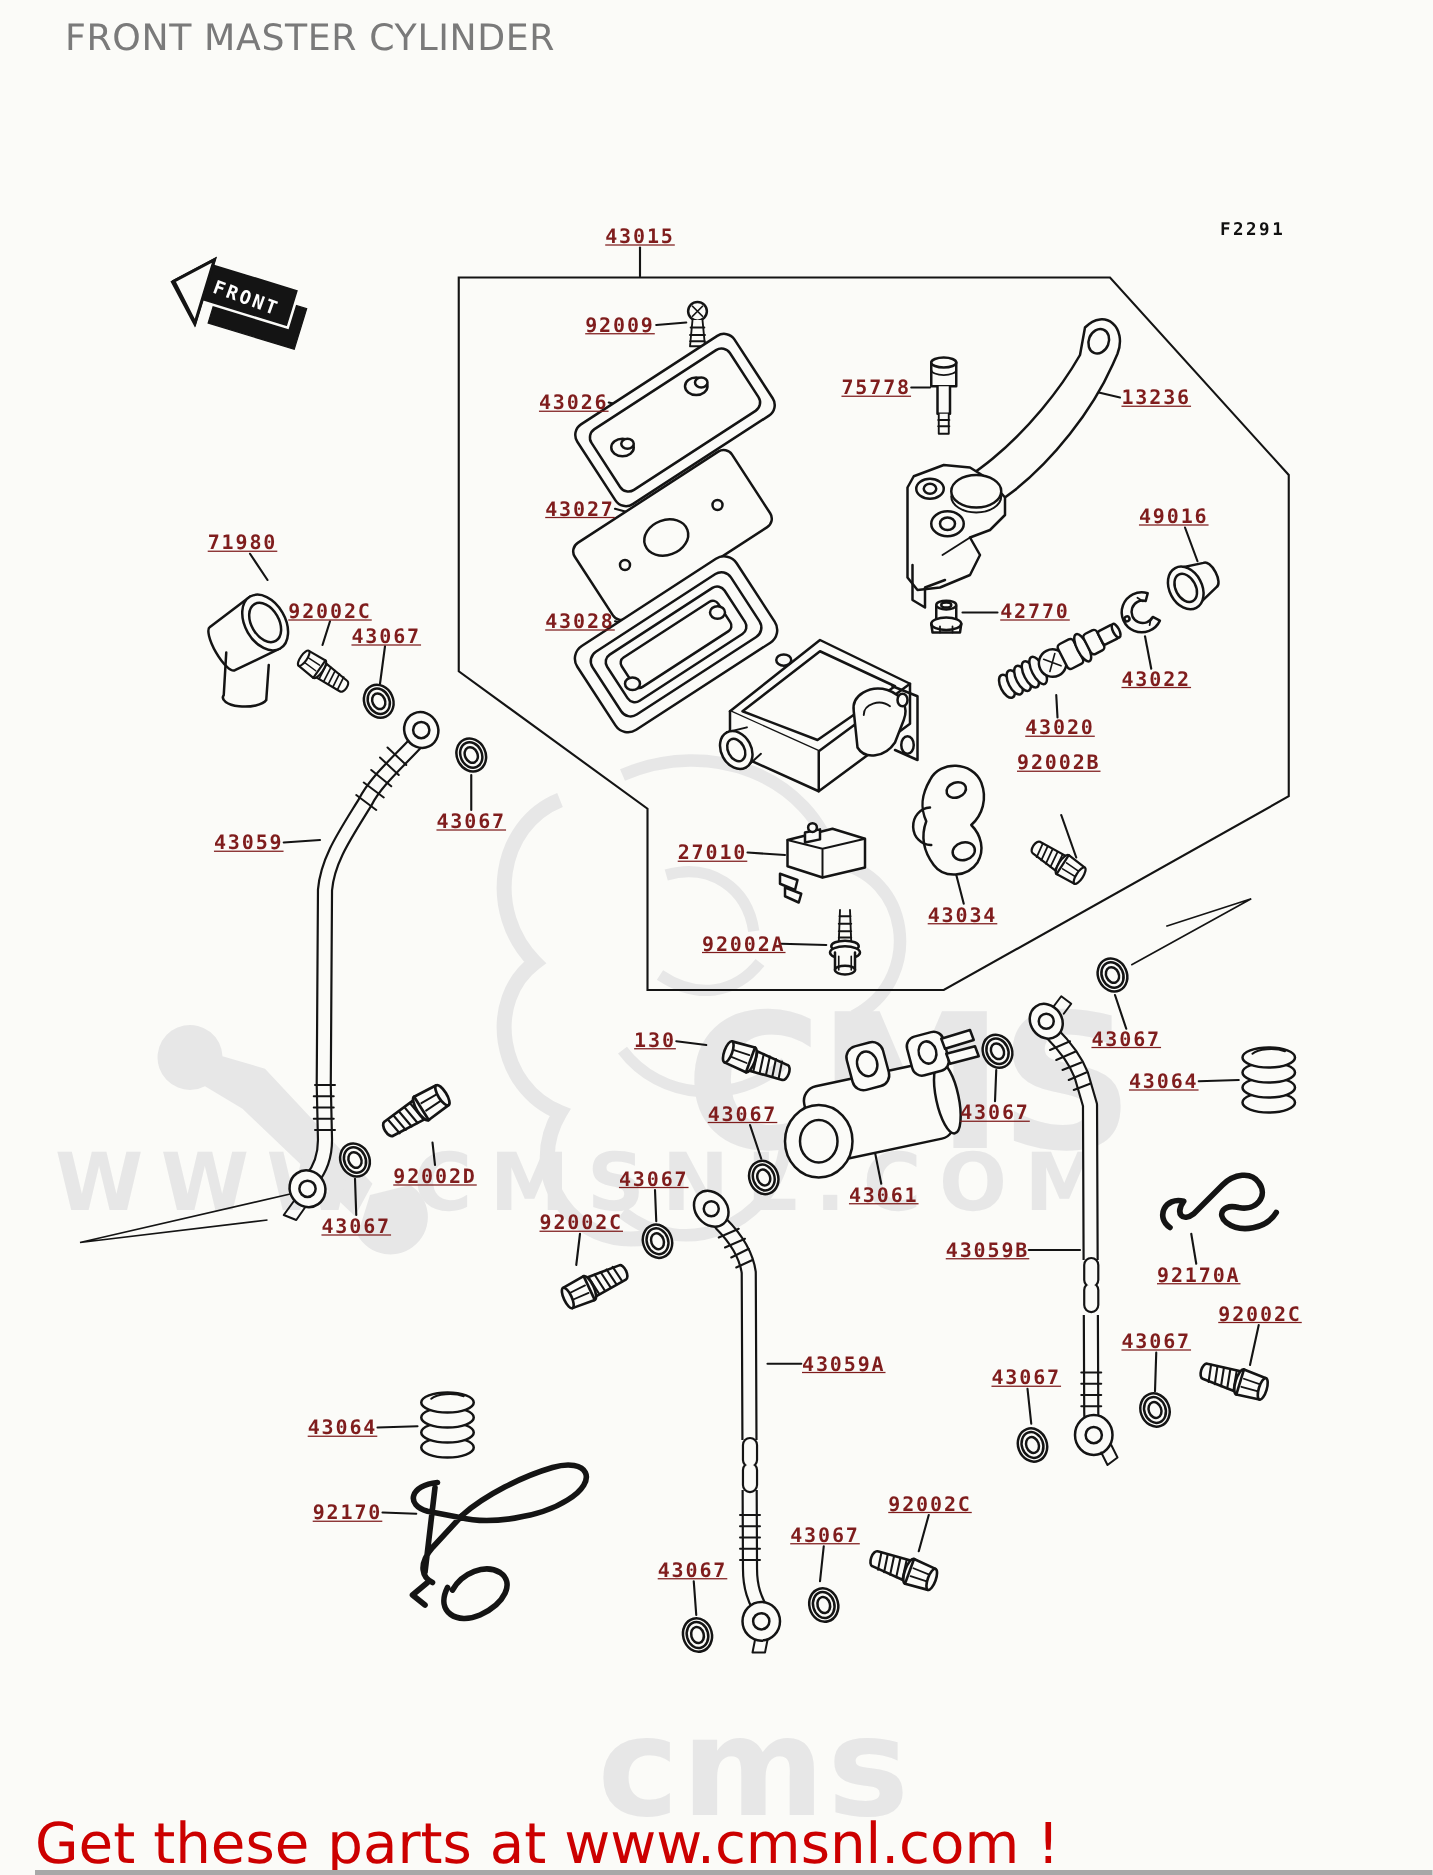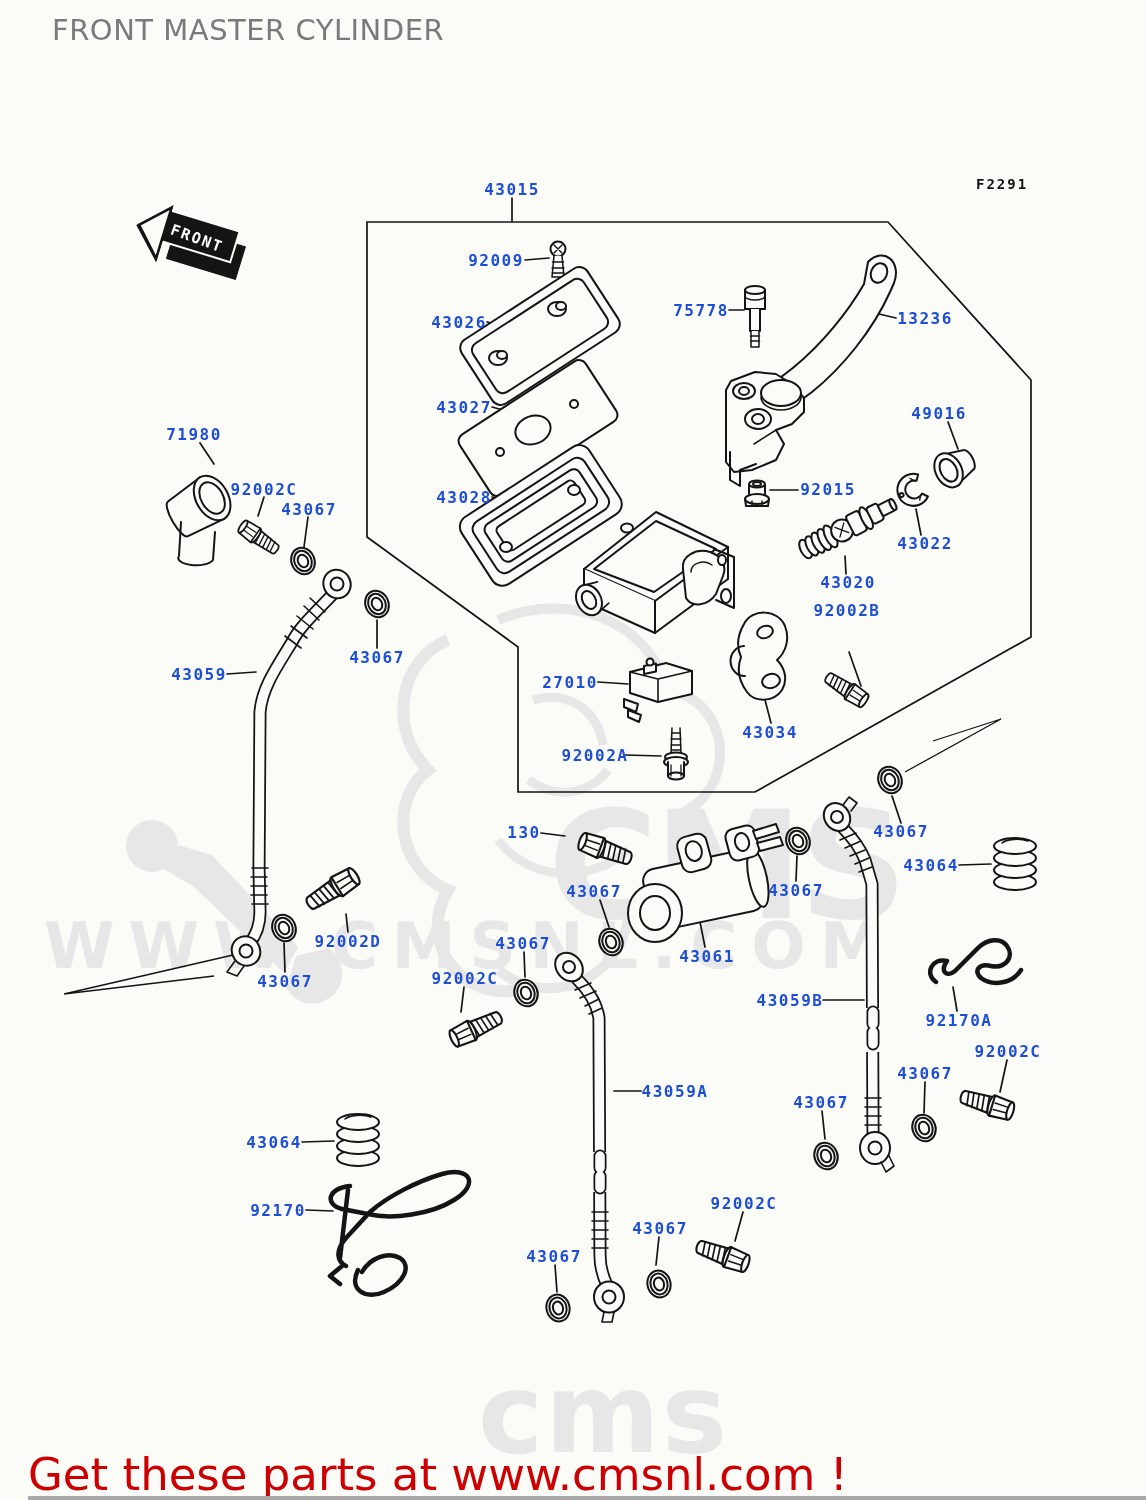--- a/index.html
+++ b/index.html
@@ -3,21 +3,21 @@
 <meta charset="utf-8">
 <style>
   html,body{margin:0;padding:0;background:#fbfbf8;}
   .page{position:relative;width:1146px;height:1500px;background:#fbfbf8;overflow:hidden;
         font-family:"Liberation Sans",sans-serif;margin-left:28px;}
   .page-title{position:absolute;left:24px;top:13px;font-size:29px;color:#7a7a7a;
         letter-spacing:.5px;font-family:"DejaVu Sans","Liberation Sans",sans-serif;}
   .fig-code{position:absolute;left:948px;top:176px;font:bold 14px "DejaVu Sans Mono",monospace;
         color:#111;letter-spacing:2px;}
   .plbl{position:absolute;transform:translate(-50%,-50%);white-space:nowrap;
-        font:bold 16px "DejaVu Sans Mono",monospace;color:#1d4ed8;letter-spacing:1.5px;}
+        font:bold 16px "DejaVu Sans Mono",monospace;color:#7f1d1d;letter-spacing:1.5px;text-decoration:underline;}
   .footer-promo{position:absolute;left:0;top:1448px;width:1146px;
         font-size:45px;color:#cc0000;font-family:"DejaVu Sans","Liberation Sans",sans-serif;}
   .bottom-bar{position:absolute;left:0;top:1496px;width:1146px;height:4px;background:#a8a8a8;}
   svg{position:absolute;left:0;top:0;}
   .art{stroke:#141414;stroke-width:2;fill:#fbfbf8;stroke-linejoin:round;stroke-linecap:round;}
   .ln{stroke:#141414;stroke-width:1.7;fill:none;stroke-linecap:round;}
   .thin{stroke:#141414;stroke-width:1.3;fill:none;}
   .wm{stroke:none;fill:#e7e7e7;font-family:"DejaVu Sans",sans-serif;font-weight:bold;}
   .wmln{stroke:#e7e7e7;fill:none;}
   .tube{stroke:#141414;stroke-width:13;fill:none;}
@@ -380,21 +380,21 @@
   </svg>
 
   <div class="plbl" style="left:484px;top:189px">43015</div>
   <div class="plbl" style="left:468px;top:260px">92009</div>
   <div class="plbl" style="left:431px;top:322px">43026</div>
   <div class="plbl" style="left:673px;top:310px">75778</div>
   <div class="plbl" style="left:897px;top:318px">13236</div>
   <div class="plbl" style="left:436px;top:407px">43027</div>
   <div class="plbl" style="left:911px;top:413px">49016</div>
   <div class="plbl" style="left:436px;top:497px">43028</div>
-  <div class="plbl" style="left:800px;top:489px">92015</div>
+  <div class="plbl" style="left:800px;top:489px">42770</div>
   <div class="plbl" style="left:897px;top:543px">43022</div>
   <div class="plbl" style="left:820px;top:582px">43020</div>
   <div class="plbl" style="left:166px;top:434px">71980</div>
   <div class="plbl" style="left:236px;top:489px">92002C</div>
   <div class="plbl" style="left:281px;top:509px">43067</div>
   <div class="plbl" style="left:171px;top:674px">43059</div>
   <div class="plbl" style="left:349px;top:657px">43067</div>
   <div class="plbl" style="left:819px;top:610px">92002B</div>
   <div class="plbl" style="left:542px;top:682px">27010</div>
   <div class="plbl" style="left:742px;top:732px">43034</div>

